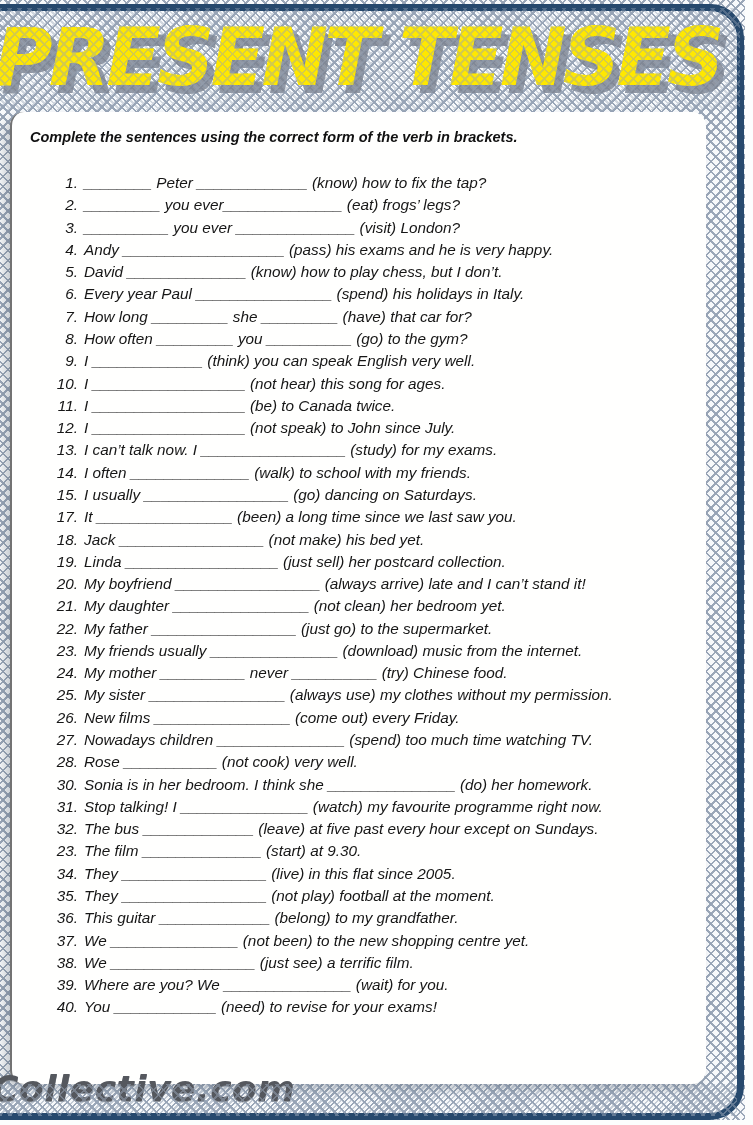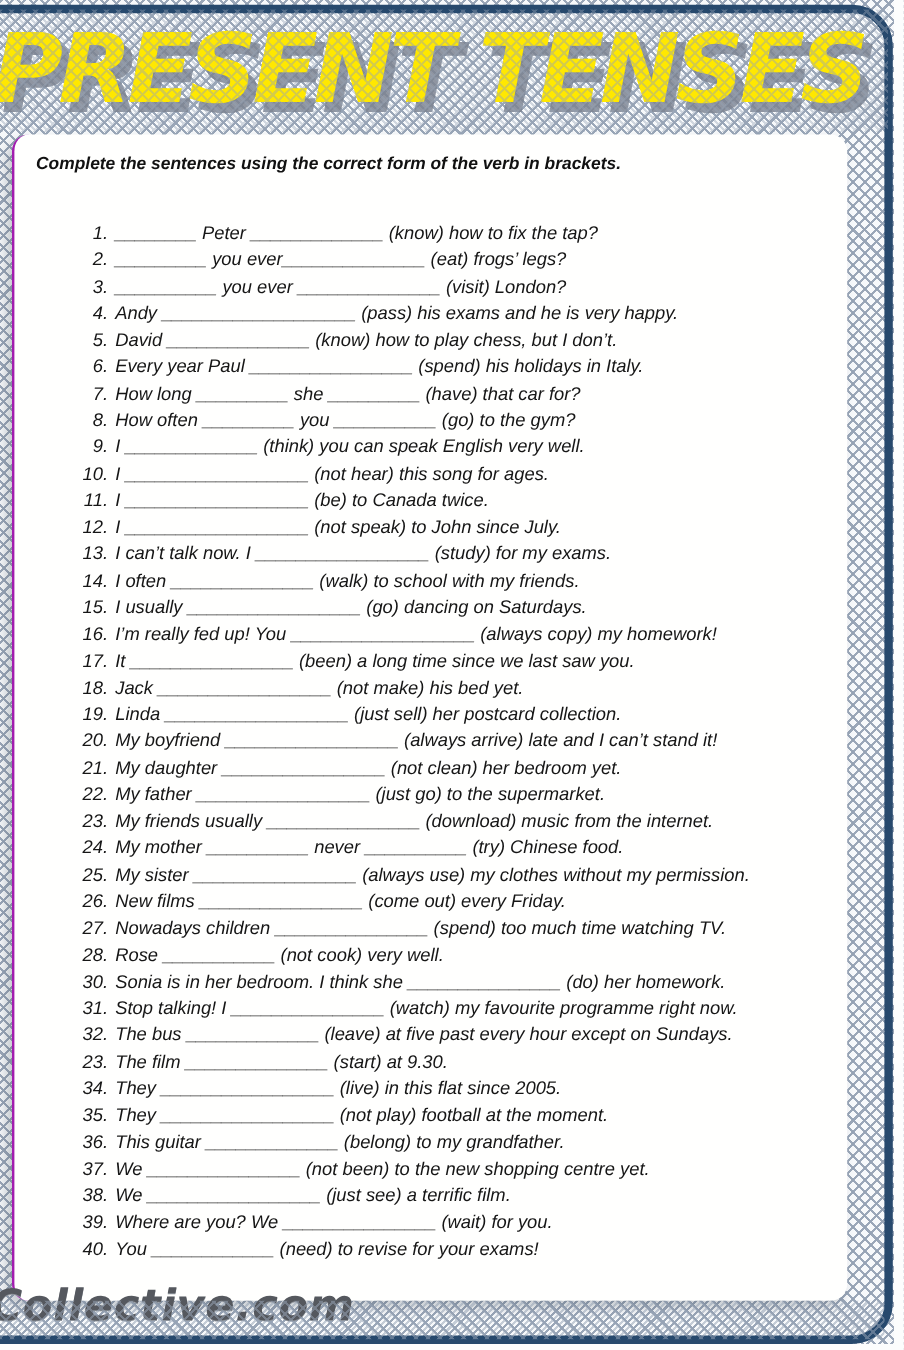--- a/index.html
+++ b/index.html
@@ -34,28 +34,28 @@
     font-family:"DejaVu Sans", sans-serif; font-weight:900; font-size:80px; line-height:1;
     letter-spacing:-4px; white-space:nowrap;
     color:#ffe800;
     text-shadow:7px 8px 0 rgba(125,132,144,0.85);
   }
   .title-overlay { position:absolute; left:0; top:8px; width:740px; height:102px; opacity:0.42; z-index:4; pointer-events:none; }
 
   .panel {
     position:absolute; left:10px; top:112px; width:694px; height:972px;
     background:#fffffe; border-radius:14px; z-index:5;
-    border-left:2px solid #a21caf;
+    border-left:2px solid #737373;
     box-shadow:-5px 6px 10px rgba(70,80,95,0.28);
   }
   .instruction {
     position:absolute; left:18px; top:17px; margin:0;
     font-size:14.5px; font-weight:bold; color:#111111; white-space:nowrap;
   }
-  .items { position:absolute; left:34px; top:56px; margin:16px; padding:0; list-style:none; }
+  .items { position:absolute; left:34px; top:56px; margin:4px; padding:0; list-style:none; }
   .item  { white-space:nowrap; line-height:22.28px; font-size:15.3px; color:#161616; }
   .num   { display:inline-block; width:28px; text-align:right; margin-right:6px; }
 
   .watermark {
     position:absolute; left:-8px; top:1068px; z-index:6;
     font-family:"DejaVu Sans", sans-serif; font-weight:bold; font-size:36px;
     color:#55585e; letter-spacing:0.5px; white-space:nowrap;
     text-shadow:0 1px 0 #8e949c;
   }
   .bottom-overlay { position:absolute; left:0; top:1084px; width:737px; height:32px; opacity:0.55; z-index:7; pointer-events:none; }
@@ -83,21 +83,20 @@
         <li class="item"><span class="num">6.</span><span class="txt">Every year Paul ________________ (spend) his holidays in Italy.</span></li>
         <li class="item"><span class="num">7.</span><span class="txt">How long _________ she _________ (have) that car for?</span></li>
         <li class="item"><span class="num">8.</span><span class="txt">How often _________ you __________ (go) to the gym?</span></li>
         <li class="item"><span class="num">9.</span><span class="txt">I _____________ (think) you can speak English very well.</span></li>
         <li class="item"><span class="num">10.</span><span class="txt">I __________________ (not hear) this song for ages.</span></li>
         <li class="item"><span class="num">11.</span><span class="txt">I __________________ (be) to Canada twice.</span></li>
         <li class="item"><span class="num">12.</span><span class="txt">I __________________ (not speak) to John since July.</span></li>
         <li class="item"><span class="num">13.</span><span class="txt">I can’t talk now. I _________________ (study) for my exams.</span></li>
         <li class="item"><span class="num">14.</span><span class="txt">I often ______________ (walk) to school with my friends.</span></li>
         <li class="item"><span class="num">15.</span><span class="txt">I usually _________________ (go) dancing on Saturdays.</span></li>
-        <li class="item"><span class="num">16.</span><span class="txt">I’m really fed up! You __________________ (always copy) my homework!</span></li>
         <li class="item"><span class="num">17.</span><span class="txt">It ________________ (been) a long time since we last saw you.</span></li>
         <li class="item"><span class="num">18.</span><span class="txt">Jack _________________ (not make) his bed yet.</span></li>
         <li class="item"><span class="num">19.</span><span class="txt">Linda __________________ (just sell) her postcard collection.</span></li>
         <li class="item"><span class="num">20.</span><span class="txt">My boyfriend _________________ (always arrive) late and I can’t stand it!</span></li>
         <li class="item"><span class="num">21.</span><span class="txt">My daughter ________________ (not clean) her bedroom yet.</span></li>
         <li class="item"><span class="num">22.</span><span class="txt">My father _________________ (just go) to the supermarket.</span></li>
         <li class="item"><span class="num">23.</span><span class="txt">My friends usually _______________ (download) music from the internet.</span></li>
         <li class="item"><span class="num">24.</span><span class="txt">My mother __________ never __________ (try) Chinese food.</span></li>
         <li class="item"><span class="num">25.</span><span class="txt">My sister ________________ (always use) my clothes without my permission.</span></li>
         <li class="item"><span class="num">26.</span><span class="txt">New films ________________ (come out) every Friday.</span></li>

